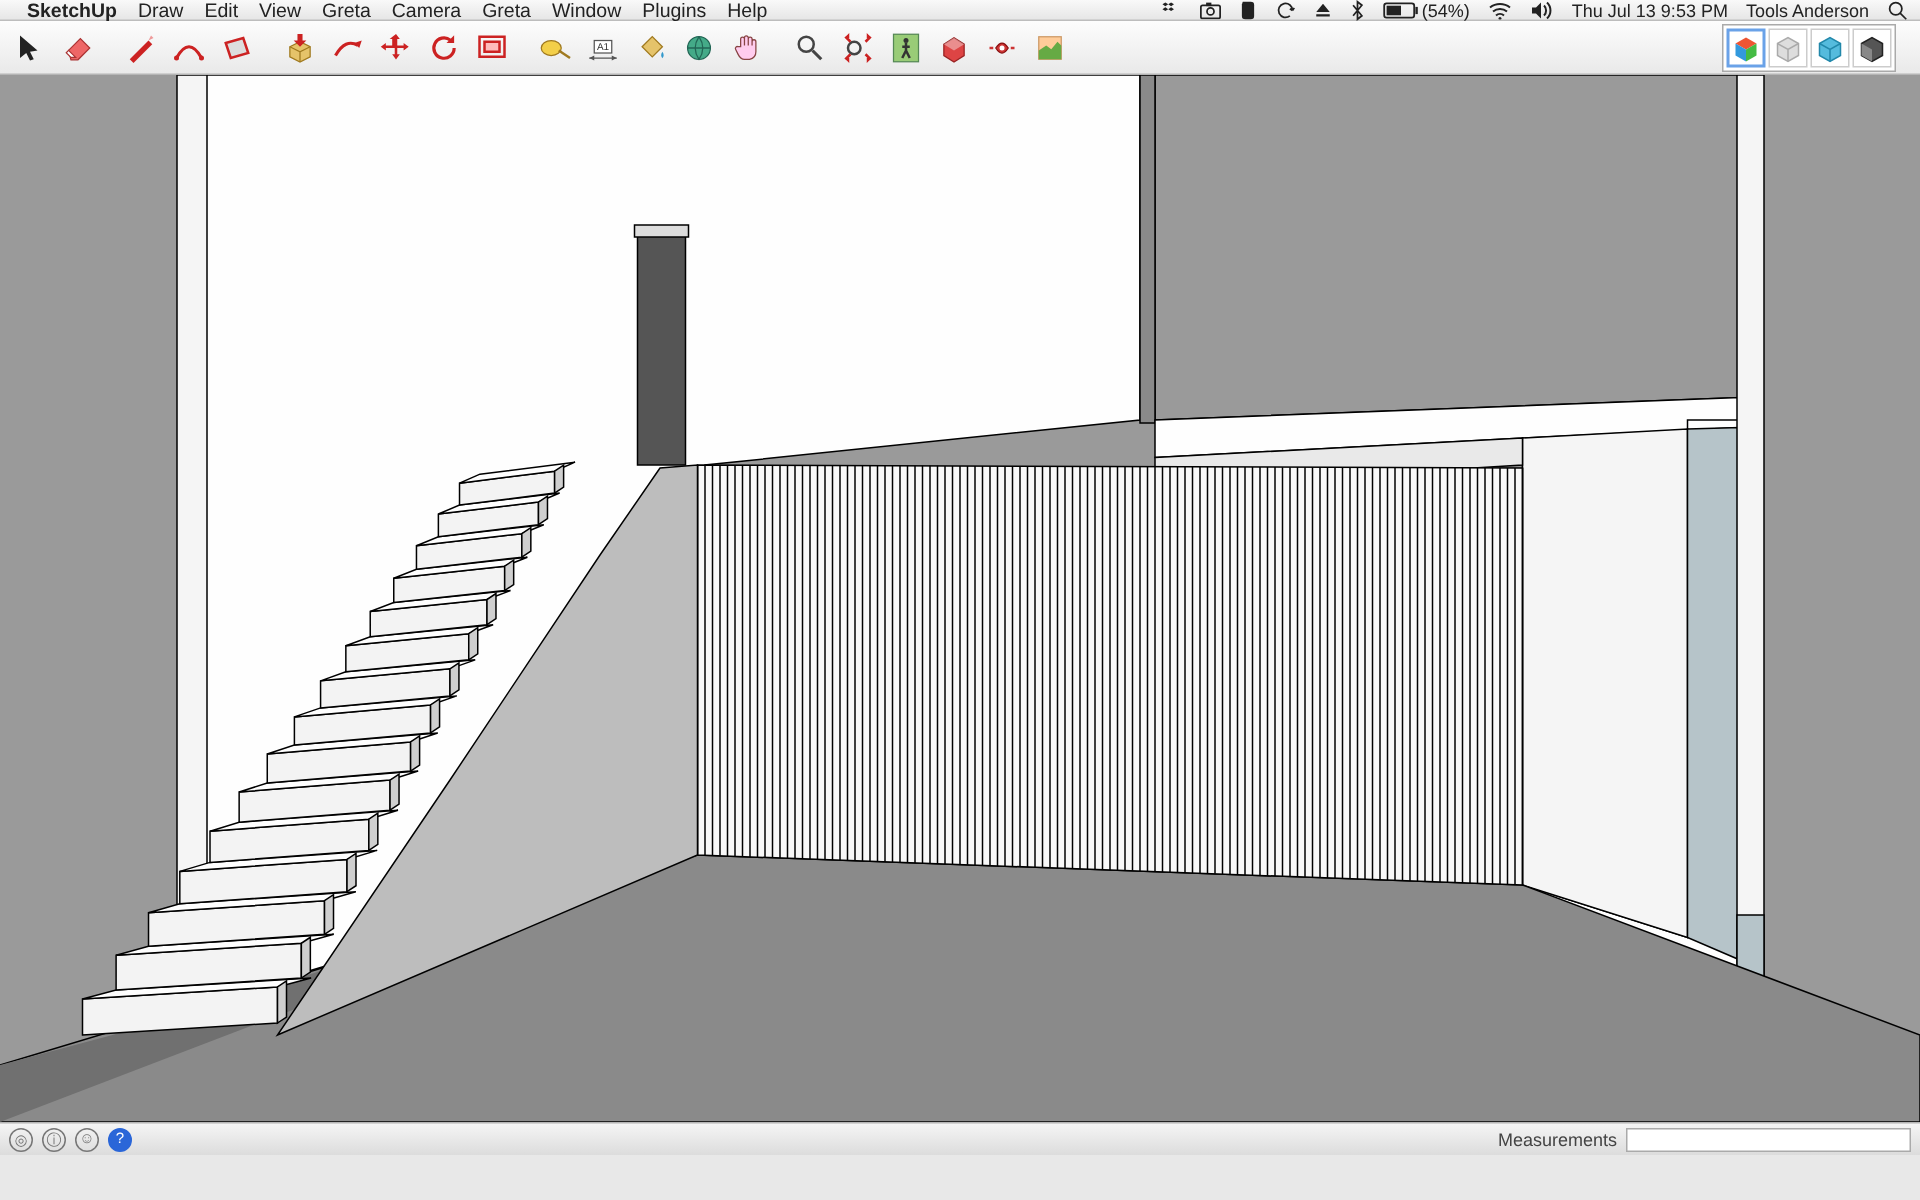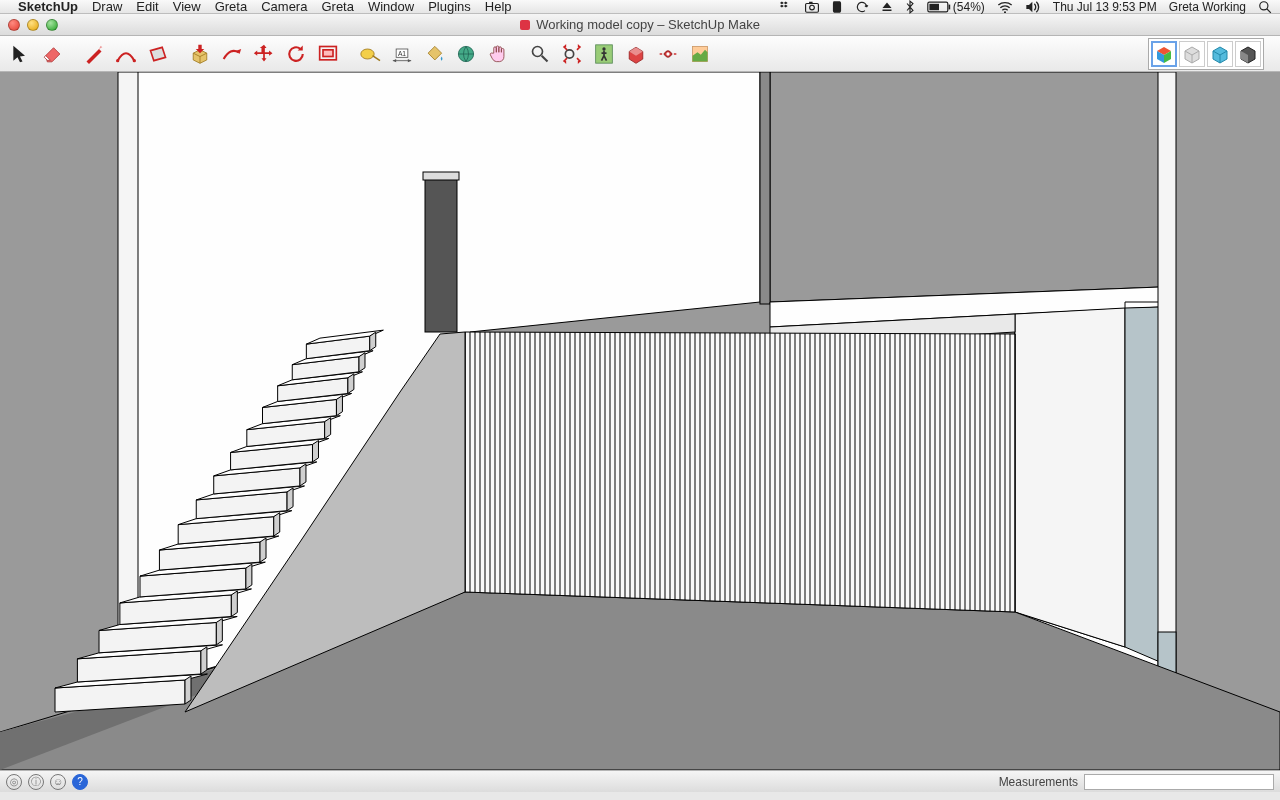--- a/index.html
+++ b/index.html
@@ -114,39 +114,31 @@
           <circle cx="12" cy="17" r="1.5" fill="#222"></circle>
         </svg>
       </span>
     <span>
         <svg width="16" height="12" viewBox="0 0 24 18">
           <path fill="#222" d="M2 6h4l5-5v16l-5-5H2z"></path>
           <path fill="none" stroke="#222" stroke-width="2" d="M14 4a7 7 0 010 10M17 1a11 11 0 010 16"></path>
         </svg>
       </span>
     <span>Thu Jul 13  9:53 PM</span>
-    <span>Greta Working</span>
+    <span>Tools Anderson</span>
     <span>
         <svg width="14" height="14" viewBox="0 0 24 24">
           <circle cx="10" cy="10" r="7" fill="none" stroke="#222" stroke-width="2"></circle>
           <line x1="15" y1="15" x2="22" y2="22" stroke="#222" stroke-width="2"></line>
         </svg>
       </span>
   </div>
 </div>
 
 <div class="window">
-  <div class="titlebar">
-    <div class="traffic">
-      <div class="dot red"></div>
-      <div class="dot yellow"></div>
-      <div class="dot green"></div>
-    </div>
-    <div class="title"><span class="swatch"></span><span>Working model copy – SketchUp Make</span></div>
-  </div>
 
   <div class="toolbar">
     <div class="tool">
         <svg width="20" height="20" viewBox="0 0 24 24">
           <path fill="#222" d="M4 2l14 12-6 1 3 6-3 1-3-6-5 4z"></path>
         </svg>
       </div>
     <div class="tool">
         <svg width="22" height="20" viewBox="0 0 28 24">
           <path fill="#e66" stroke="#a33" d="M6 14L16 4l8 8-10 10H8z"></path>

